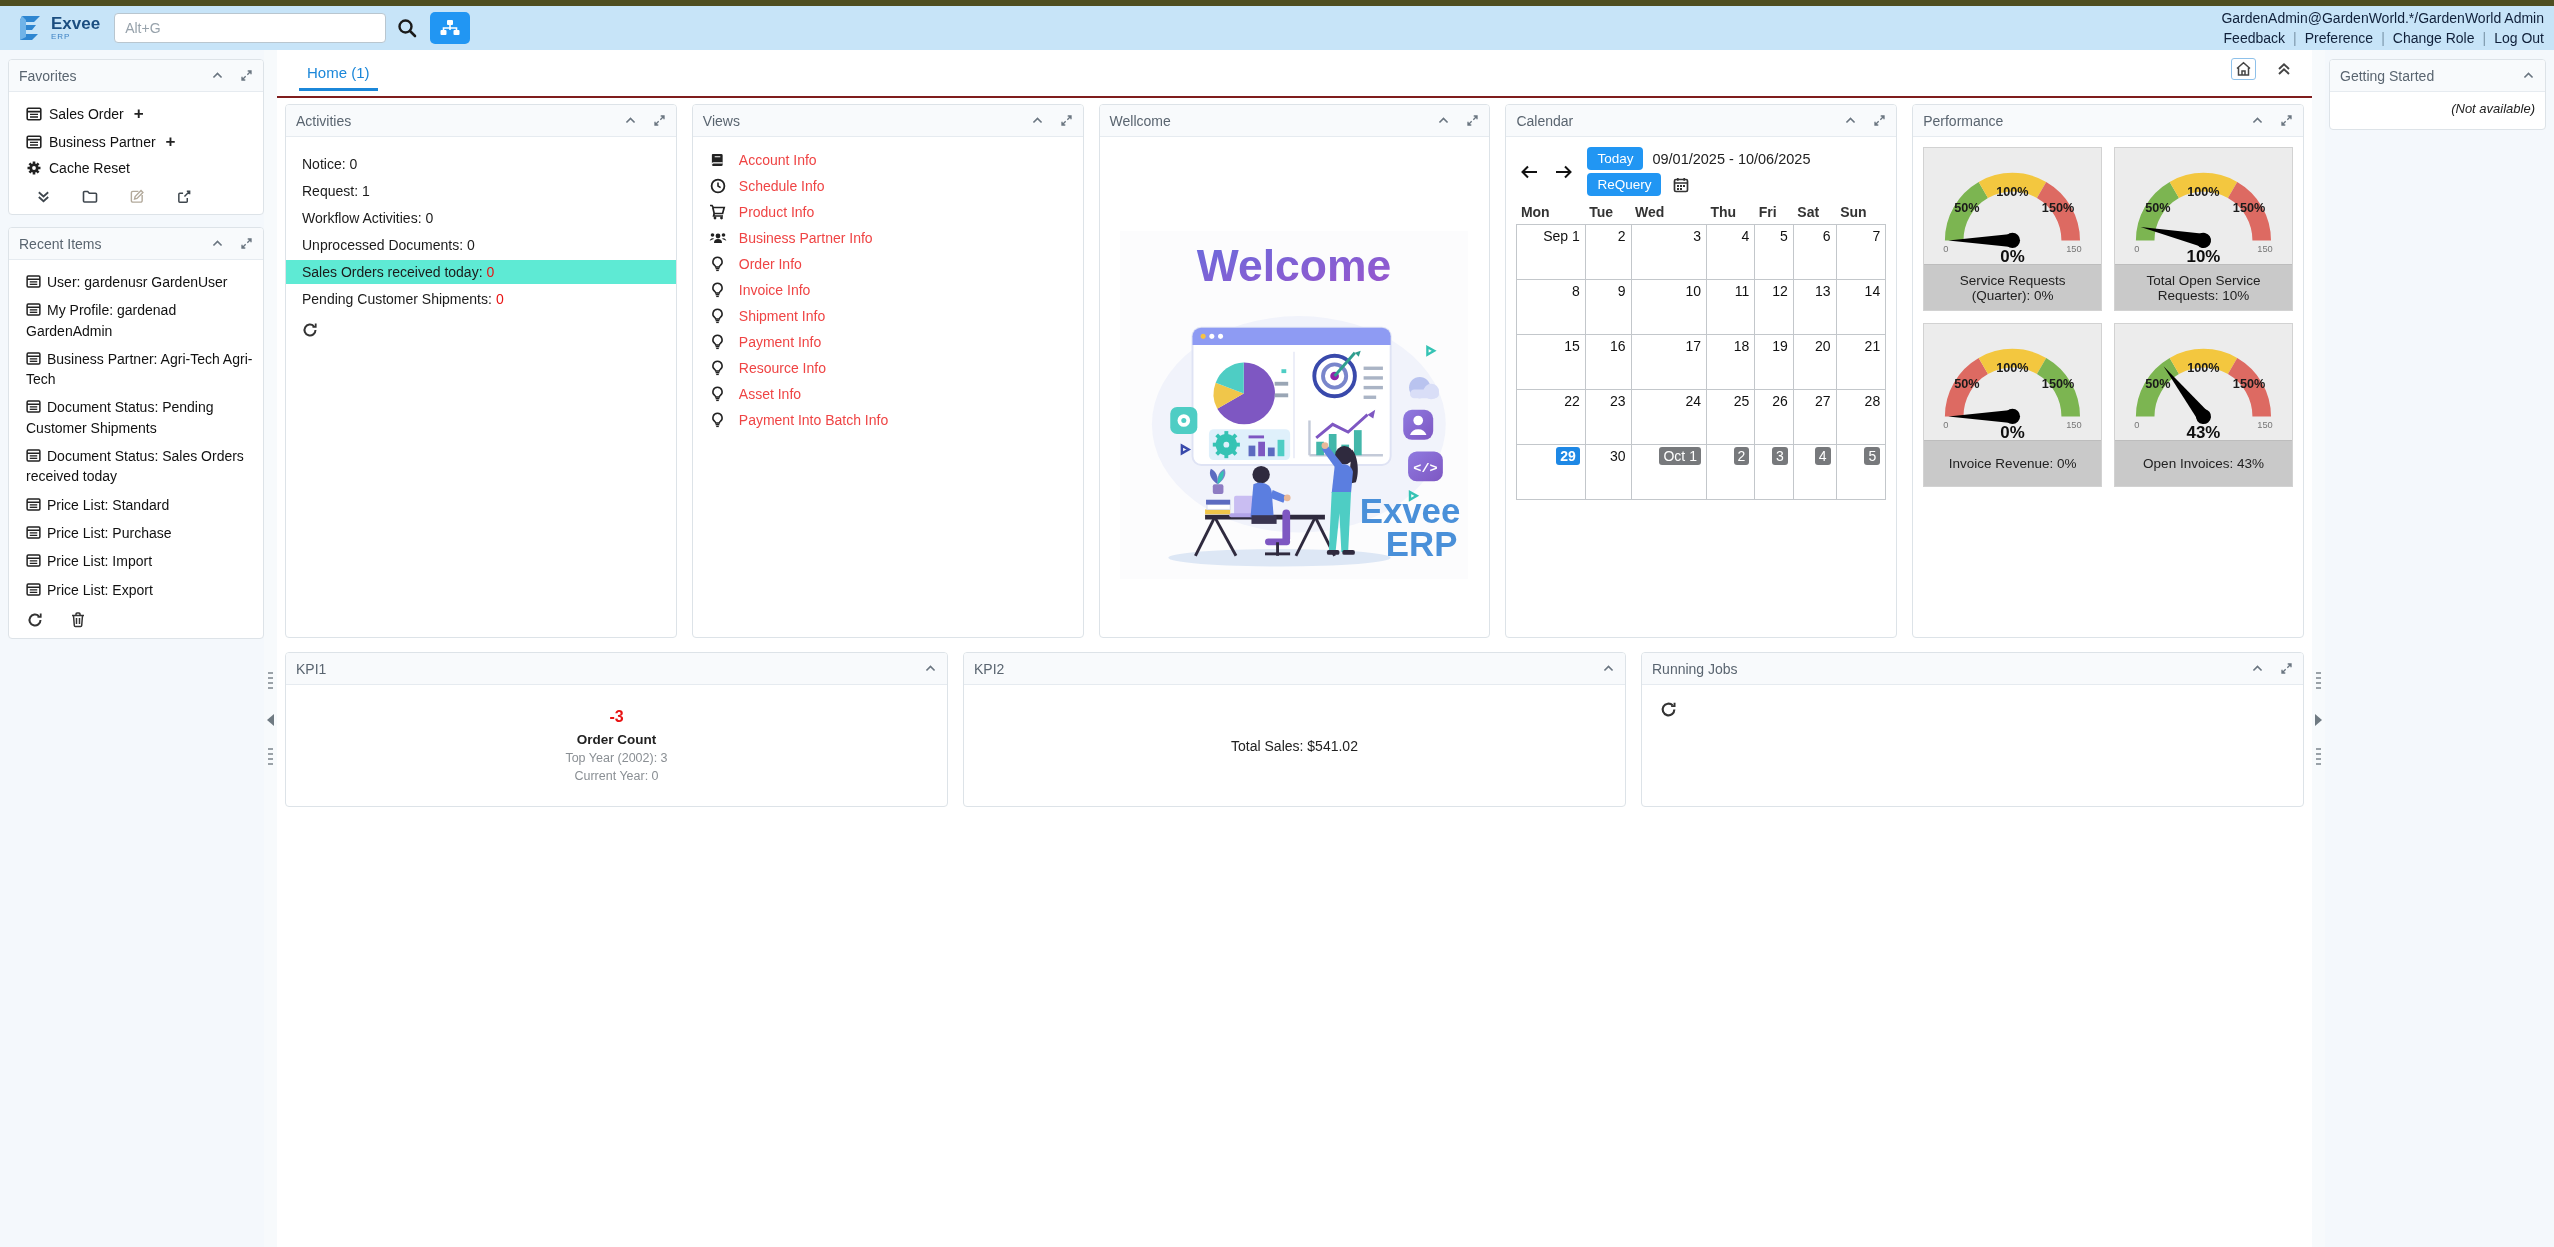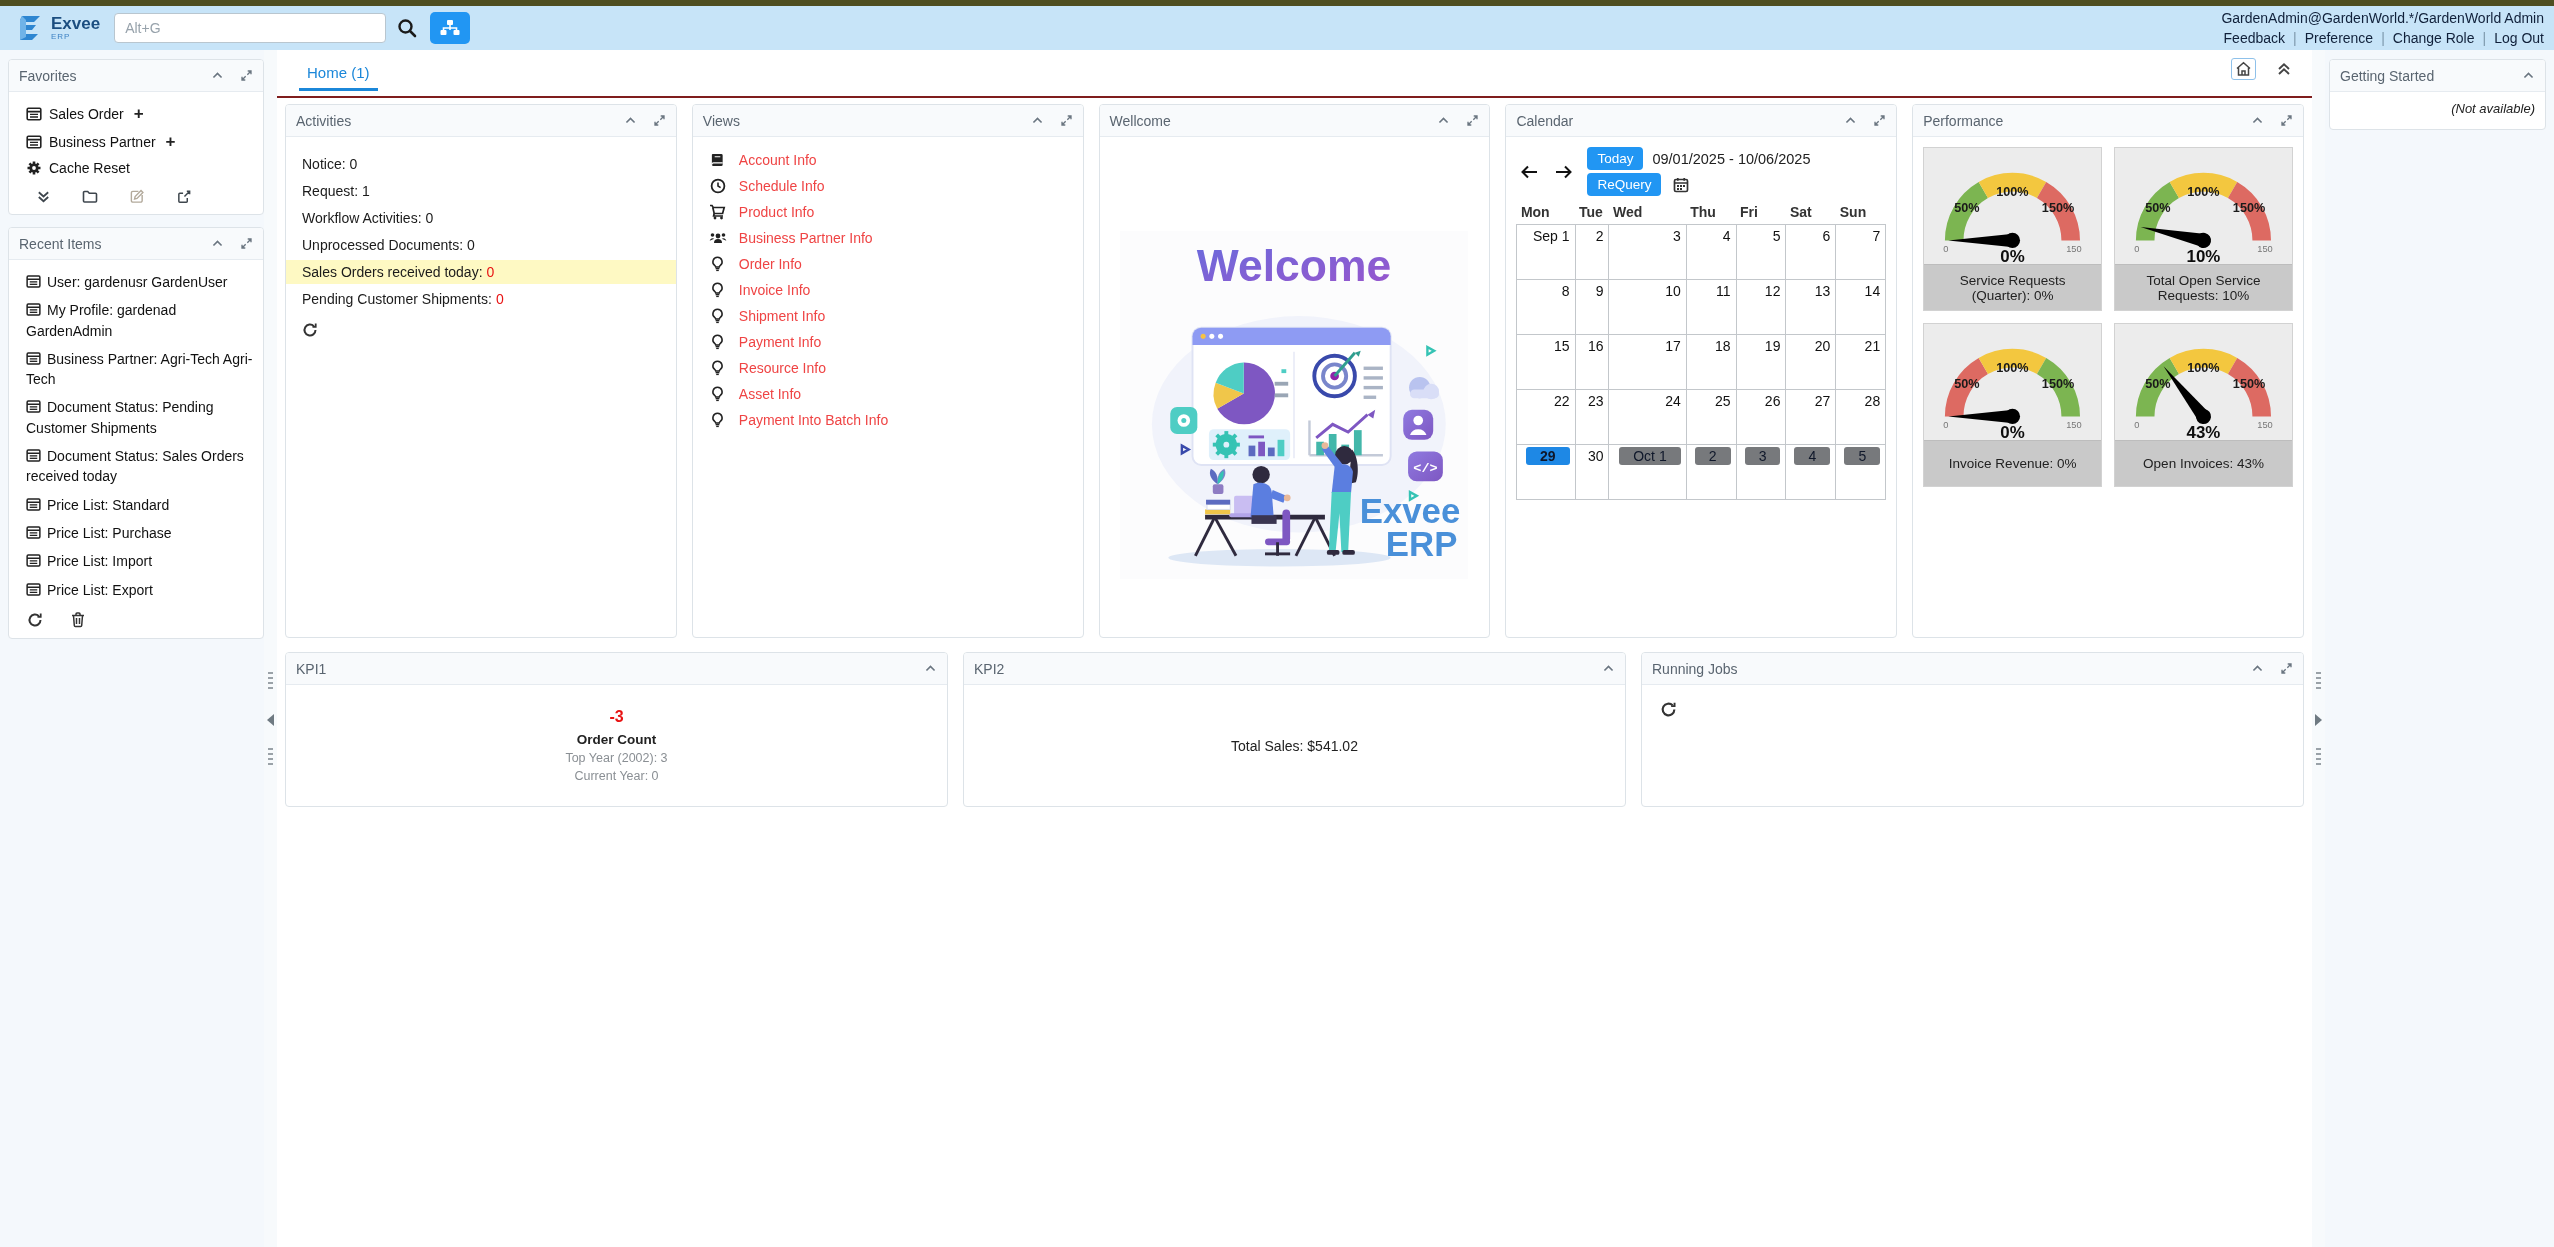--- a/index.html
+++ b/index.html
@@ -57,21 +57,21 @@
     flex-direction:column; overflow:hidden; }
   .panel-h { min-height:32px; background:#f8fafc; border-bottom:1px solid #e6ebf0; display:flex;
     align-items:center; padding:0 10px; color:#5a6570; font-size:14px; }
   .panel-h .sp { flex:1; }
   .ph-ic { color:#6a7580; margin-left:16px; cursor:pointer; display:flex; }
   .panel-b { flex:1; position:relative; }
 
   
   .act-list { padding:12px 0; }
   .act-row { font-size:14px; color:#1b1b1b; padding:4px 8px 4px 16px; margin:3px 0; cursor:pointer; }
-  .act-row.hl { background:#fef9c3; }
+  .act-row.hl { background:#5eead4; }
   .a-val { margin-left:4px; }
   .red { color:#e81313; }
   .refresh-row { padding:8px 0 0 16px; color:#333; }
 
   
   .views-list { padding:10px 0; }
   .view-row { display:flex; align-items:flex-end; gap:11px; font-size:14px; color:#ef4444;
     padding:5px 6px 5px 15px; cursor:pointer; }
   .view-row .vic { width:20px; display:flex; justify-content:center; color:#2b2b2b; }
 
@@ -93,21 +93,21 @@
   .cal-col { display:flex; flex-direction:column; gap:3px; margin-left:10px; }
   .cal-r { display:flex; align-items:center; }
   .btn-blue { background:#2196f3; color:#fff; font-size:13.5px; padding:4px 10px; border-radius:4px;
     border:none; cursor:pointer; width:max-content; font-family:Liberation Sans, sans-serif;}
   .cal-range { font-size:14.5px; color:#222; margin-left:9px; }
   .cal-ic { margin-left:12px; color:#333; display:flex; cursor:pointer; }
   .cal-tbl { width:100%; border-collapse:collapse; margin-top:5px; }
   .cal-tbl th { font-size:14px; font-weight:bold; color:#333; text-align:left; padding:2px 4px 4px; }
   .cal-tbl td { border:1px solid #c3c7cb; vertical-align:top; text-align:right;
     font-size:14px; color:#111; height:55px; padding:3px 5px; cursor:pointer; }
-  .chip { border-radius:3px; padding:1px 14px; color:#0f172a; }
+  .chip { border-radius:3px; padding:1px 4px; color:#ffffff; }
   .chip.today { background:#1e88e5; font-weight:bold; }
   .chip.other { background:#77797c; }
 
   
   .perf-body { padding:10px; display:grid; grid-template-columns:1fr 1fr; gap:12px; align-content:start; }
   .gauge-card { border:1px solid #d2d2d2; background:#ececec; display:flex; flex-direction:column; cursor:pointer; }
   .gauge { width:100%; display:block; padding:8px 4px 0; }
   .gauge .gt { font-size:15px; font-weight:bold; fill:#1a1a1a; }
   .gauge .gm { font-size:11px; fill:#777; }
   .gauge .gv { font-size:20px; font-weight:bold; fill:#0d0d0d; }

